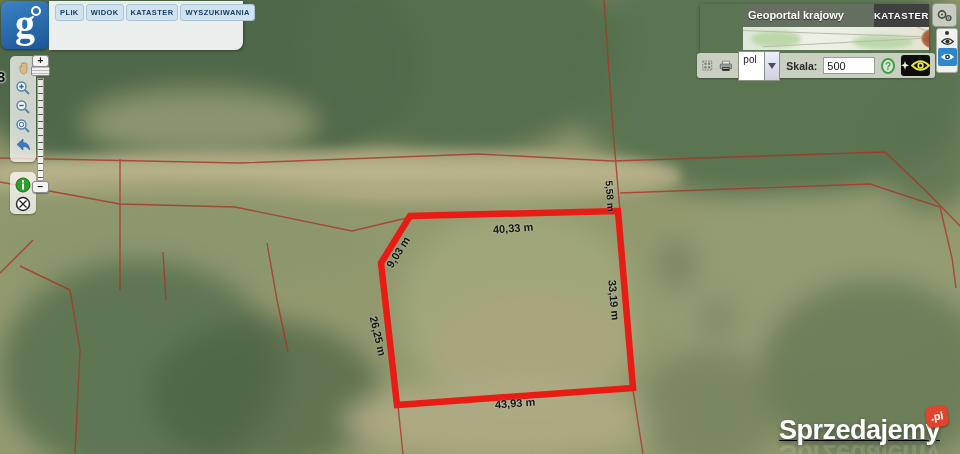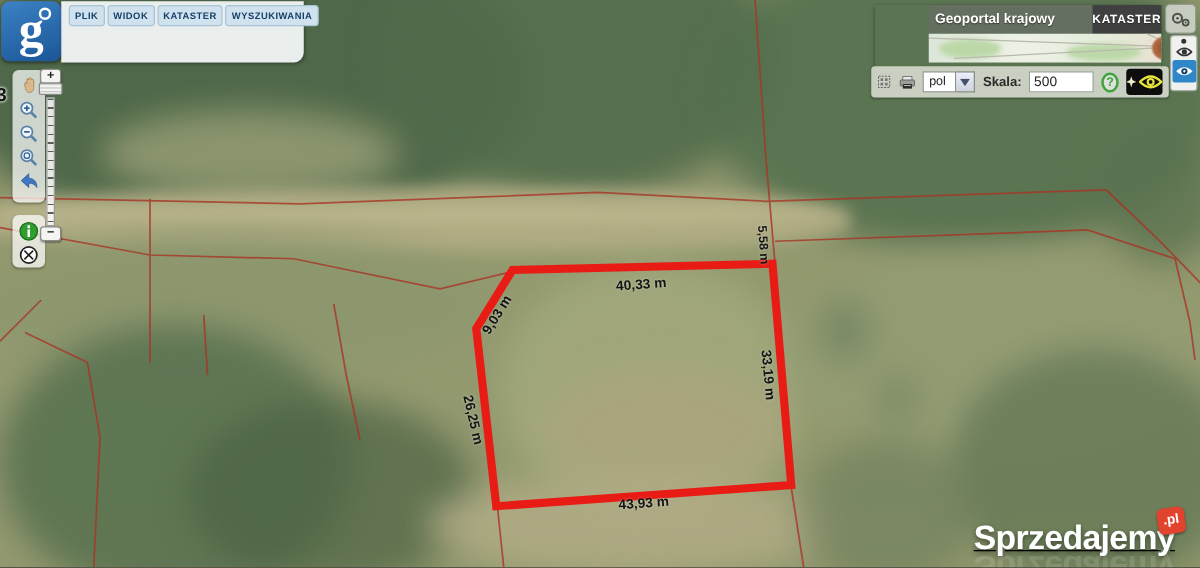--- a/index.html
+++ b/index.html
@@ -64,21 +64,21 @@
   .mapstrip .rd{position:absolute;background:#b9b9ac;height:1px;}
   .mapstrip .grn{position:absolute;background:#bcd8a8;border-radius:50%;filter:blur(2px);}
   .mapstrip .city{position:absolute;background:radial-gradient(#8a4326,#b06a42 60%,transparent 75%);border-radius:50%;}
 
   .gears-btn{position:absolute;left:932px;top:3px;width:25px;height:24px;z-index:6;background:#c6ccc0;
         border:1px solid #949a8e;border-radius:4px;display:flex;align-items:center;justify-content:center;cursor:pointer;}
 
   .toolrow{position:absolute;left:697px;top:53px;width:238px;height:25px;z-index:6;
         background:rgba(216,221,209,.88);border-radius:3px;display:flex;align-items:center;gap:6px;
         padding:0 5px;box-shadow:0 1px 2px rgba(0,0,0,.3);}
-  .langbox{display:flex;height:17px;}
+  .langbox{display:flex;height:30px;}
   .langval{width:27px;background:#fff;border:1px solid #8a9288;font-size:10px;line-height:15px;padding-left:4px;color:#222;}
   .langarrow{width:15px;background:linear-gradient(#eef,#ccd2dc);border:1px solid #8a9288;border-left:none;
         display:flex;align-items:center;justify-content:center;cursor:pointer;}
   .skala{font-size:10.5px;font-weight:bold;color:#2a2a2a;}
   .scale-input{width:52px;height:17px;border:1px solid #98a096;font-size:11px;padding:0 3px;color:#222;background:#fff;}
   .help{width:16px;height:16px;border:2px solid #3fa33f;border-radius:50%;color:#3fa33f;font-size:10px;
         font-weight:bold;text-align:center;line-height:13px;cursor:pointer;background:rgba(255,255,255,.4);}
   .blackbtn{margin-left:auto;width:33px;height:21px;background:#0d0d0d;border-radius:3px;display:flex;
         align-items:center;justify-content:center;gap:2px;cursor:pointer;}
 

